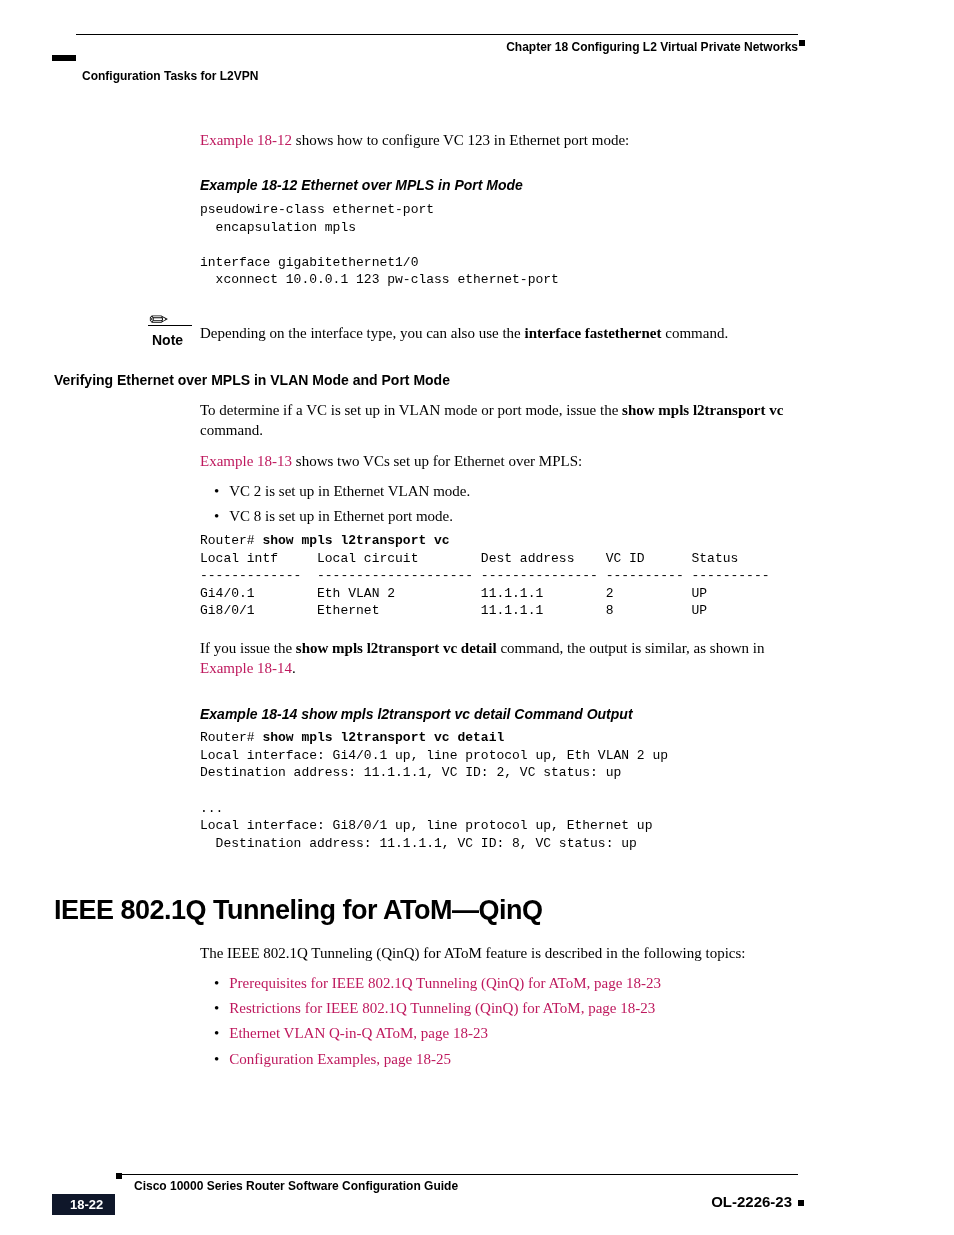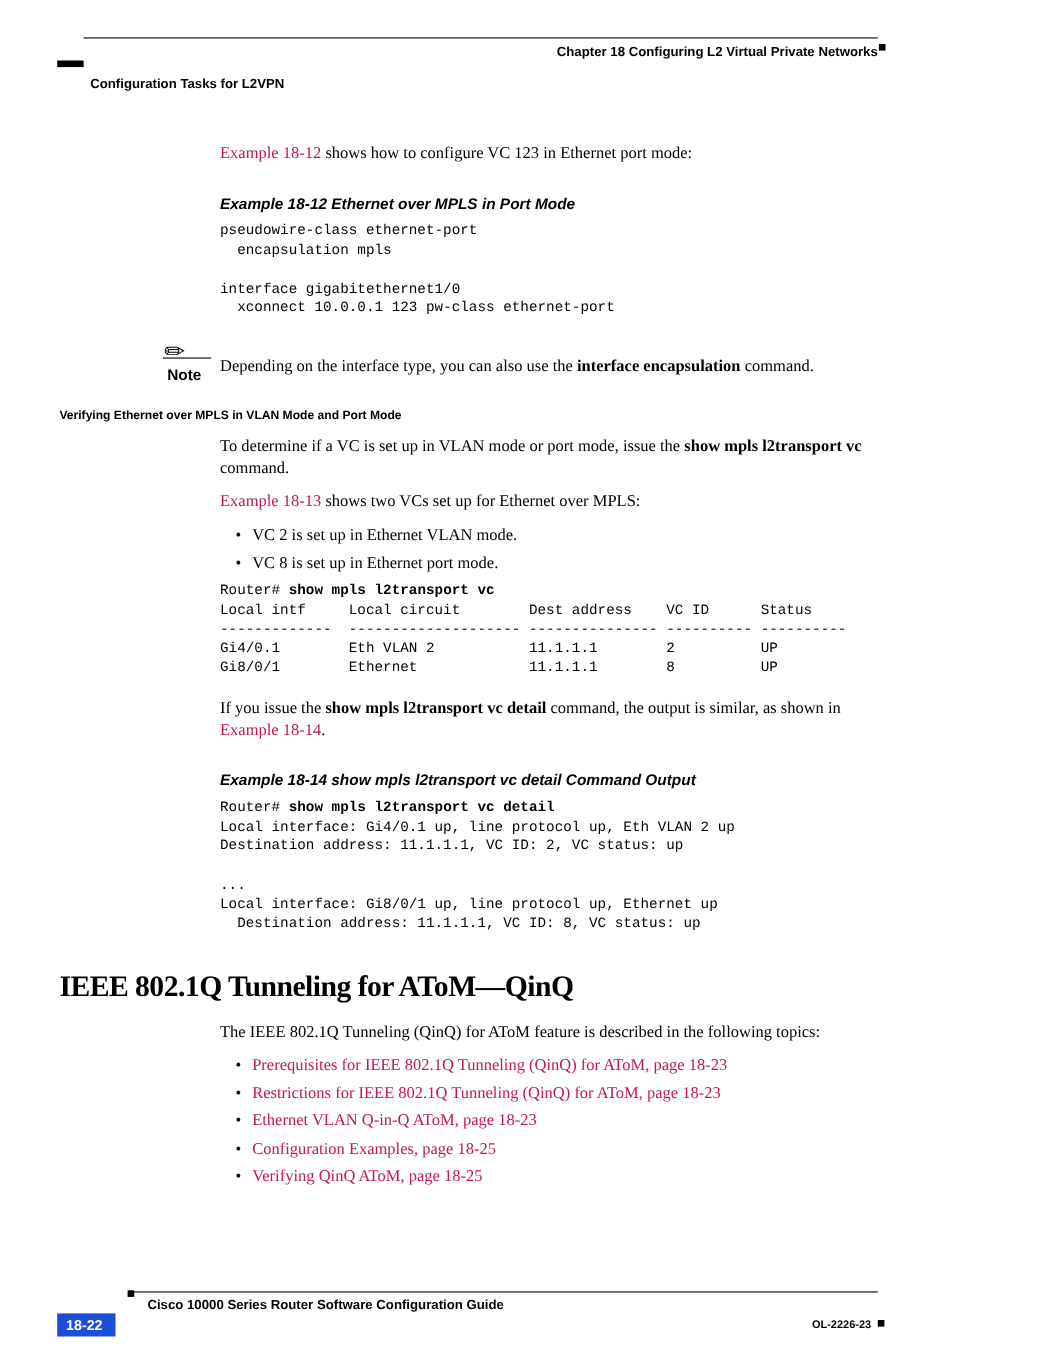--- a/index.html
+++ b/index.html
@@ -103,30 +103,30 @@
     top: 8px;
   }
   .note-wrap {
     position: relative;
     margin-top: 34px;
     margin-bottom: 22px;
   }
   .h3 {
     font-family: Arial, Helvetica, sans-serif;
     font-weight: bold;
-    font-size: 11px;
+    font-size: 14px;
     margin-left: -146px;
     margin-top: 28px;
   }
   .h2 {
-    font-family: Liberation Serif, serif;
+    font-family: Liberation Sans, sans-serif;
     font-weight: bold;
     font-size: 27px;
     margin-left: -146px;
-    margin-top: 30px;
+    margin-top: 40px;
     margin-bottom: 14px;
     letter-spacing: -0.5px;
   }
   ul.bullets {
     list-style: none;
     padding: 0;
     margin: 8px 0 0 0;
   }
   ul.bullets li {
     padding-left: 28px;
@@ -152,33 +152,33 @@
     font-family: Arial, Helvetica, sans-serif;
     font-weight: bold;
     font-size: 12px;
   }
   .footer-right {
     position: absolute;
     bottom: 25px;
     right: 82px;
     font-family: Arial, Helvetica, sans-serif;
     font-weight: bold;
-    font-size: 10px;
+    font-size: 15px;
     margin-top: 13px;
   }
   .page-badge {
     position: absolute;
     bottom: 20px;
     left: 52px;
-    background: #1d4ed8;
+    background: #0f172a;
     color: #fff;
     font-family: Arial, Helvetica, sans-serif;
     font-weight: bold;
     font-size: 13px;
-    padding: 3px 12px 3px 8px;
+    padding: 3px 12px 3px 18px;
   }
   .footer-decor-sq {
     position: absolute;
     bottom: 56px;
     left: 116px;
     width: 6px;
     height: 6px;
     background: #000;
   }
   .footer-decor-sq2 {
@@ -211,21 +211,21 @@
     <div class="code">pseudowire-class ethernet-port
   encapsulation mpls
 
 interface gigabitethernet1/0
   xconnect 10.0.0.1 123 pw-class ethernet-port</div>
 
     <div class="note-wrap">
       <span class="note-icon">✎</span>
       <div class="note-underline"></div>
       <span class="note-label">Note</span>
-      <span>Depending on the interface type, you can also use the </span><b>interface encapsulation</b><span> command.</span>
+      <span>Depending on the interface type, you can also use the </span><b>interface fastethernet</b><span> command.</span>
     </div>
 
     <div class="h3">Verifying Ethernet over MPLS in VLAN Mode and Port Mode</div>
 
     <div class="para">
       <span>To determine if a VC is set up in VLAN mode or port mode, issue the </span><b>show mpls l2transport vc</b><span> command.</span>
     </div>
 
     <div class="para">
       <span class="link">Example 18-13</span><span> shows two VCs set up for Ethernet over MPLS:</span>
@@ -257,21 +257,20 @@
 
     <div class="h2">IEEE 802.1Q Tunneling for AToM—QinQ</div>
 
     <div class="para">The IEEE 802.1Q Tunneling (QinQ) for AToM feature is described in the following topics:</div>
 
     <ul class="bullets">
       <li><span class="link">Prerequisites for IEEE 802.1Q Tunneling (QinQ) for AToM, page 18-23</span></li>
       <li><span class="link">Restrictions for IEEE 802.1Q Tunneling (QinQ) for AToM, page 18-23</span></li>
       <li><span class="link">Ethernet VLAN Q-in-Q AToM, page 18-23</span></li>
       <li><span class="link">Configuration Examples, page 18-25</span></li>
-      <li><span class="link">Verifying QinQ AToM, page 18-25</span></li>
     </ul>
 
   </div>
 
   <div class="footer-decor-sq"></div>
   <div class="footer-line"></div>
   <div class="footer-title">Cisco 10000 Series Router Software Configuration Guide</div>
   <div class="page-badge">18-22</div>
   <div class="footer-right">OL-2226-23</div>
   <div class="footer-decor-sq2"></div>

